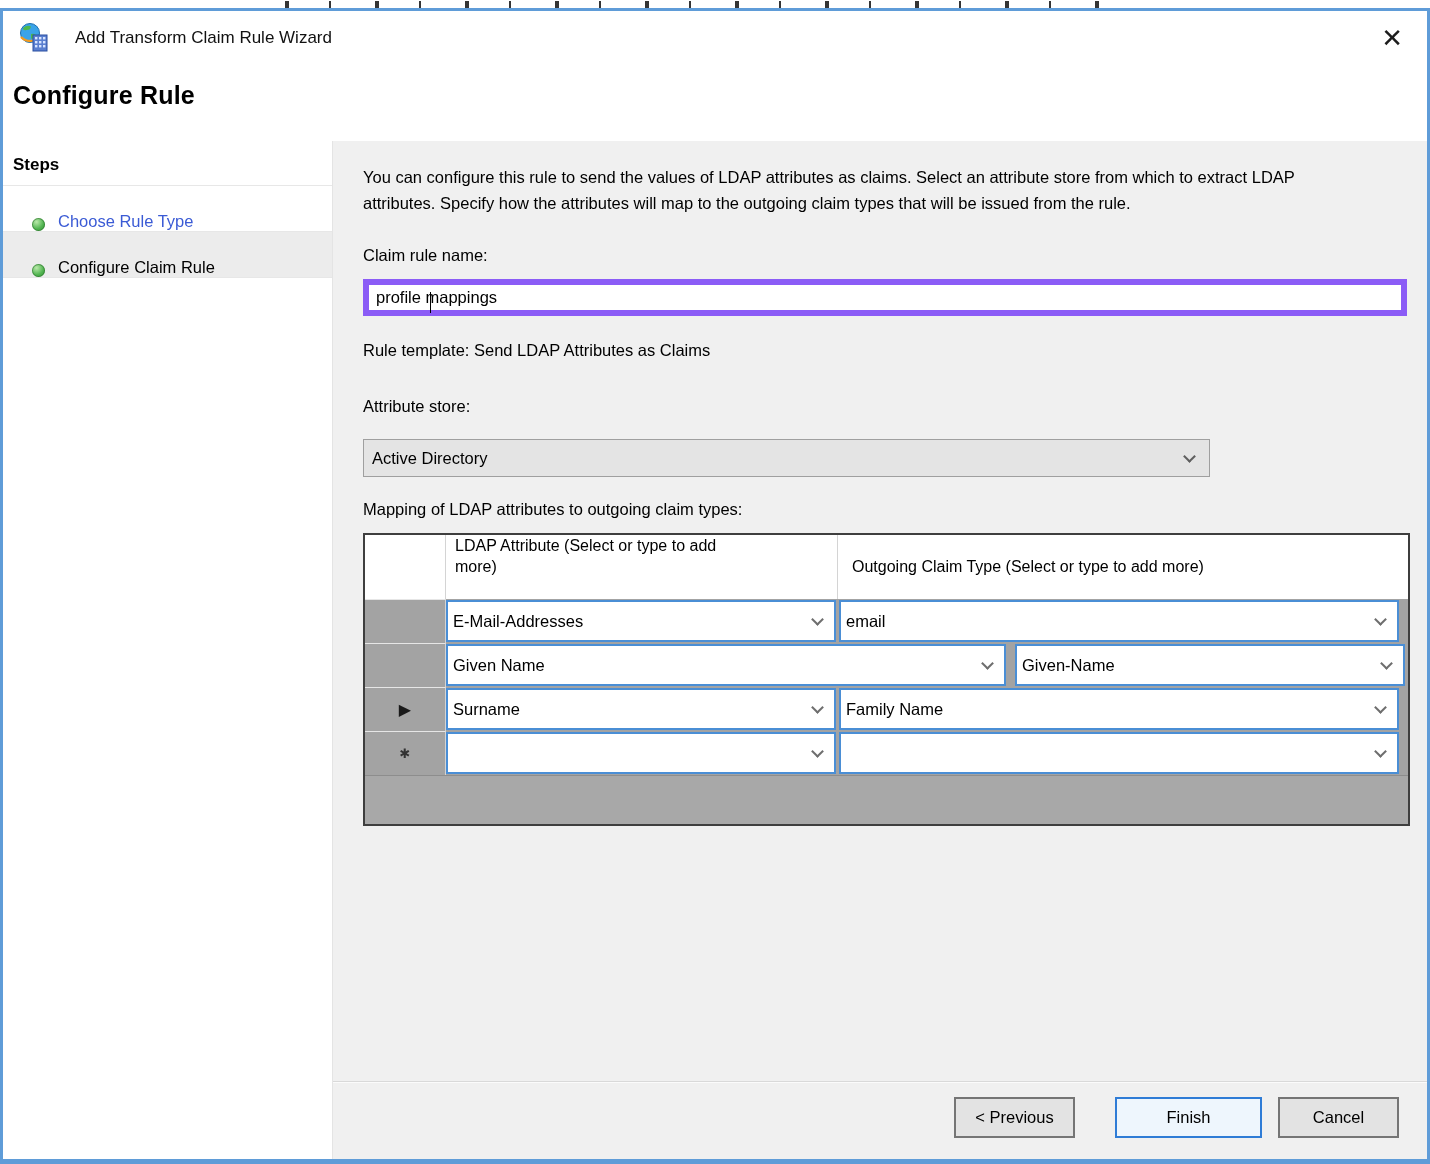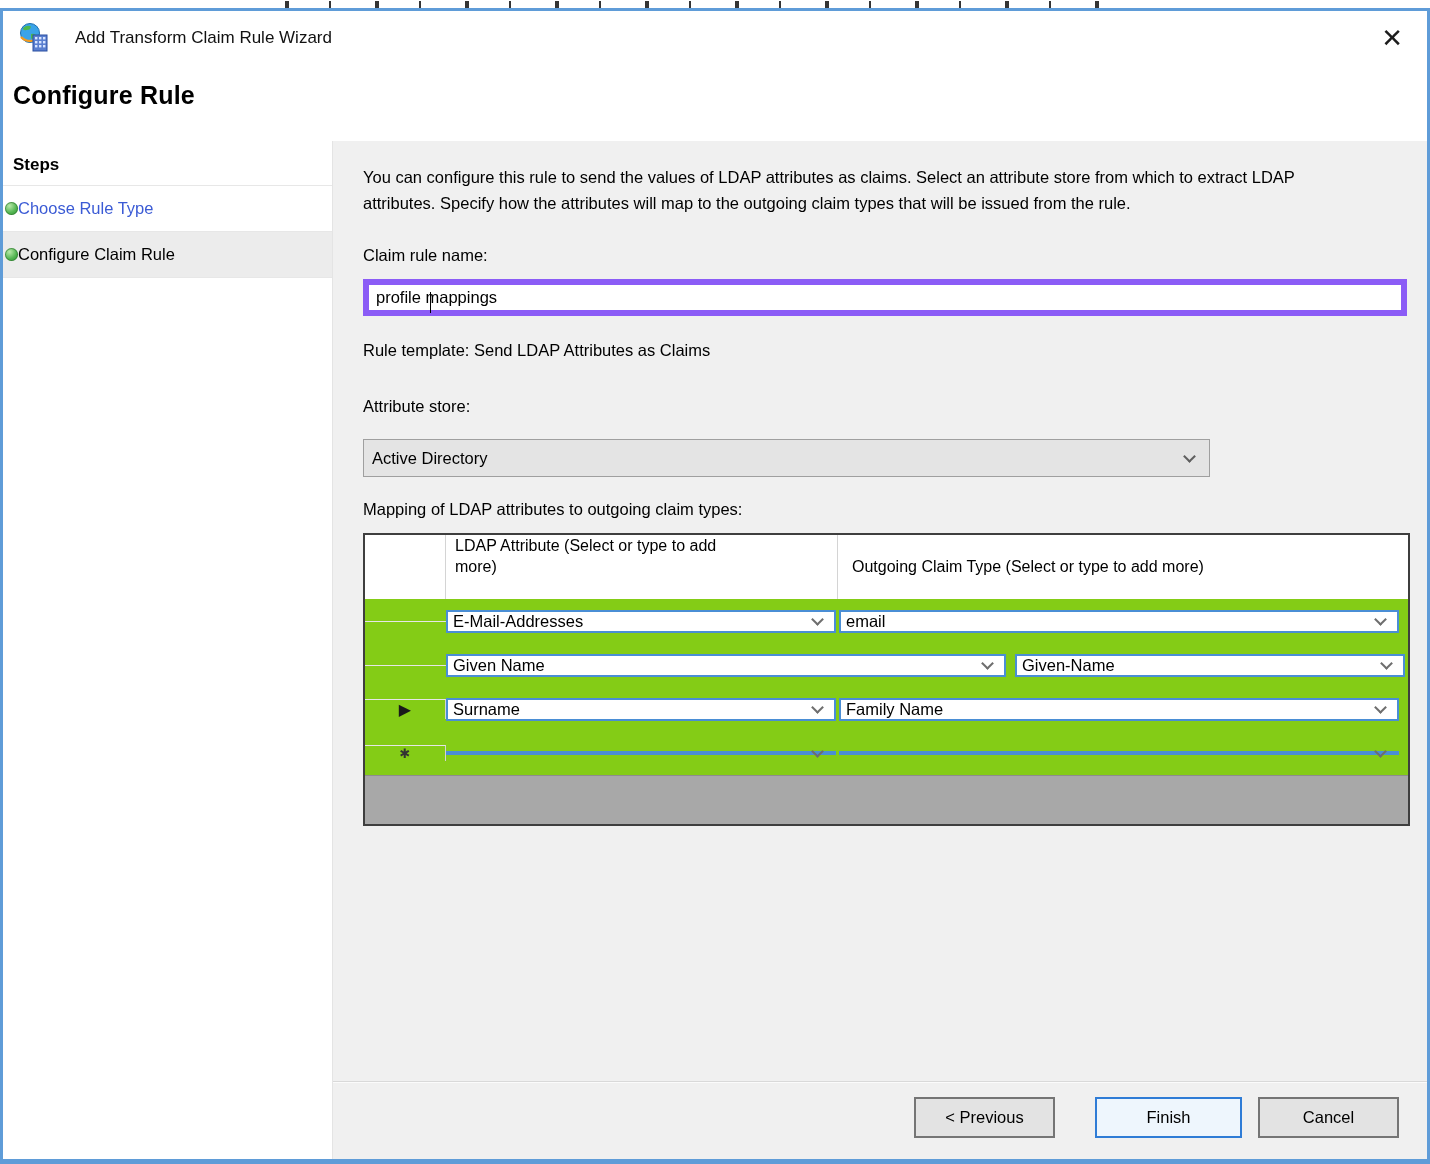--- a/index.html
+++ b/index.html
@@ -22,21 +22,21 @@
   .close-btn { margin-left:auto; font-size:26px; font-weight:300; color:#1c1c1c; line-height:1; padding:2px 6px; }
 
   .page-heading { height:76px; flex:0 0 auto; background:#fff; padding:16px 0 0 10px;
                   font-size:25px; font-weight:bold; letter-spacing:.2px; }
 
   .content { flex:1; min-height:0; display:flex; background:#f0f0f0; }
 
   
   .sidebar { width:330px; flex:0 0 auto; background:#fff; border-right:1px solid #e4e4e4; }
   .steps-title { font-size:17px; font-weight:bold; padding:14px 10px 10px 10px; border-bottom:1px solid #e7e7e7; }
-  .step-item { display:flex; align-items:center; height:46px; padding-left:2px;
+  .step-item { display:flex; align-items:flex-end; gap:13px; height:46px; padding-left:29px;
                border-bottom:1px solid #e7e7e7; font-size:16.5px; }
   .step-item.current { background:#ececec; }
   .step-item.completed .step-label { color:#3b5bd5; }
   .dot { width:13px; height:13px; border-radius:50%; flex:0 0 auto;
          background:radial-gradient(circle at 35% 30%, #b9e9a9, #53b552 55%, #2f8f31);
          box-shadow:inset 0 0 0 1px rgba(40,110,40,.55); }
 
   
   .main { flex:1; position:relative; padding:0 20px 0 30px; overflow:hidden; }
   .desc { margin-top:23px; width:980px; font-size:16.5px; line-height:26px; }
@@ -55,39 +55,39 @@
 
   
   .grid { margin-top:13px; width:1047px; height:293px; border:2px solid #3e3e3e; background:#fff;
           display:flex; flex-direction:column; }
   .g-head { display:flex; height:64px; flex:0 0 auto; background:#fff; }
   .g-corner { width:81px; flex:0 0 auto; border-right:1px solid #d4d4d4; }
   .g-h1 { width:392px; flex:0 0 auto; border-right:1px solid #d4d4d4; display:flex; align-items:flex-start;
           padding-left:9px; font-size:16px; line-height:21px; }
   .g-h1 span { display:inline-block; width:272px; }
   .g-h2 { flex:1; display:flex; align-items:center; padding-left:14px; font-size:16px; }
-  .g-row { display:flex; height:44px; flex:0 0 auto; background:#84cc16;align-items:center; }
+  .g-row { display:flex; height:44px; flex:0 0 auto; background:#a3a3a3; }
   .g-rowhead { width:81px; flex:0 0 auto; border-right:1px solid #d4d4d4; border-top:1px solid #e6e6e6;
                display:flex; align-items:center; justify-content:center; }
   .row-ind { color:#1a1a1a; }
   .row-ind.arrow { font-size:16px; }
   .row-ind.star  { font-size:13px; color:#333; }
   .combo { position:relative; border:2px solid #4a8ed5; background:#fff; margin:1px 3px 1px 0;
            display:flex; align-items:center; padding-left:5px; font-size:16.5px; }
   .combo.c1 { width:390px; flex:0 0 auto; }
   .combo.c2 { flex:1; margin-right:9px; }
   .combo .chev { right:12px; border-color:#6e6e6e; }
   .g-fill { flex:1; background:#a8a8a8; border-top:1px solid #8d8d8d; }
 
   
   .footer { position:absolute; left:0; right:0; bottom:0; height:78px; background:#f0f0f0;
             border-top:1px solid #d9d9d9; box-shadow:inset 0 1px 0 #fbfbfb;
             display:flex; align-items:flex-start; justify-content:flex-end; gap:16px; padding:15px 28px 0 0; }
   .btn { height:41px; display:flex; align-items:center; justify-content:center; font-size:16.5px; }
-  .btn.std { width:141px; background:#e3e3e3; border:2px solid #757575; }
+  .btn.std { width:121px; background:#e3e3e3; border:2px solid #757575; }
   .btn.prev { margin-right:24px; }
   .btn.primary { width:147px; background:#eef6fd; border:2px solid #2f7cd6; }
 </style>
 </head>
 <body>
 
 <div class="stage">
 
   <div class="bg-strip">
     <div class="bg-frag"></div>

